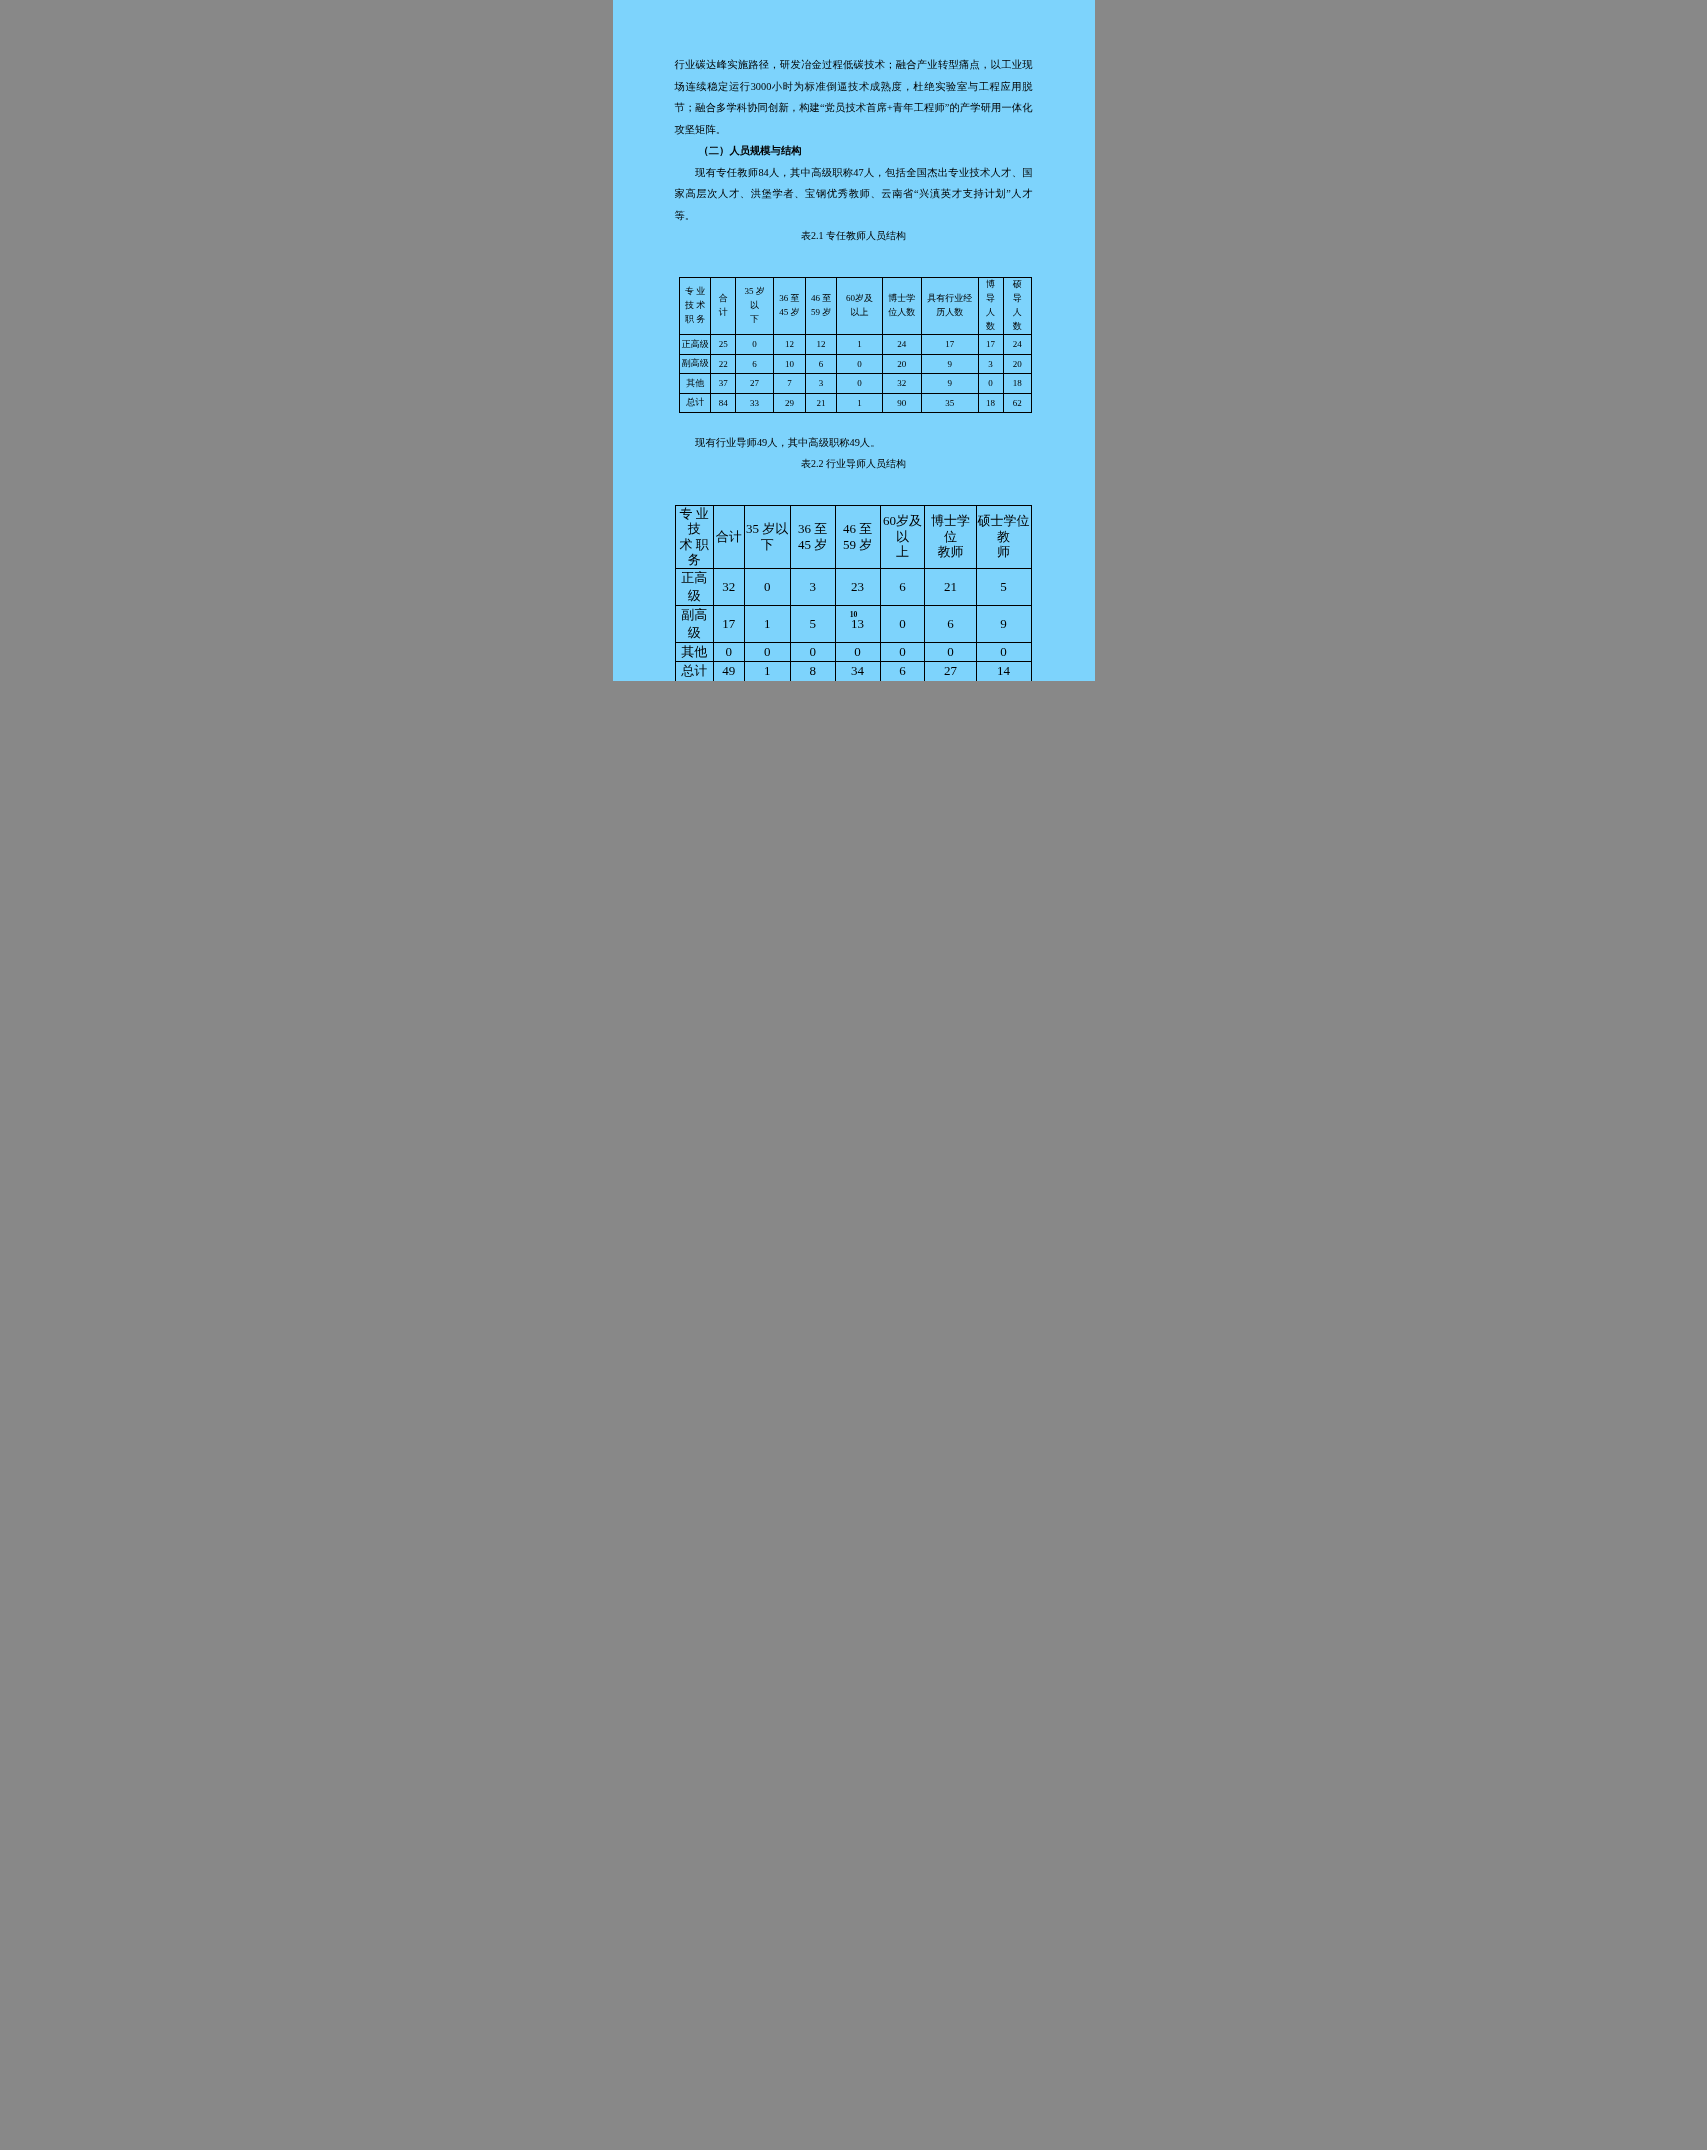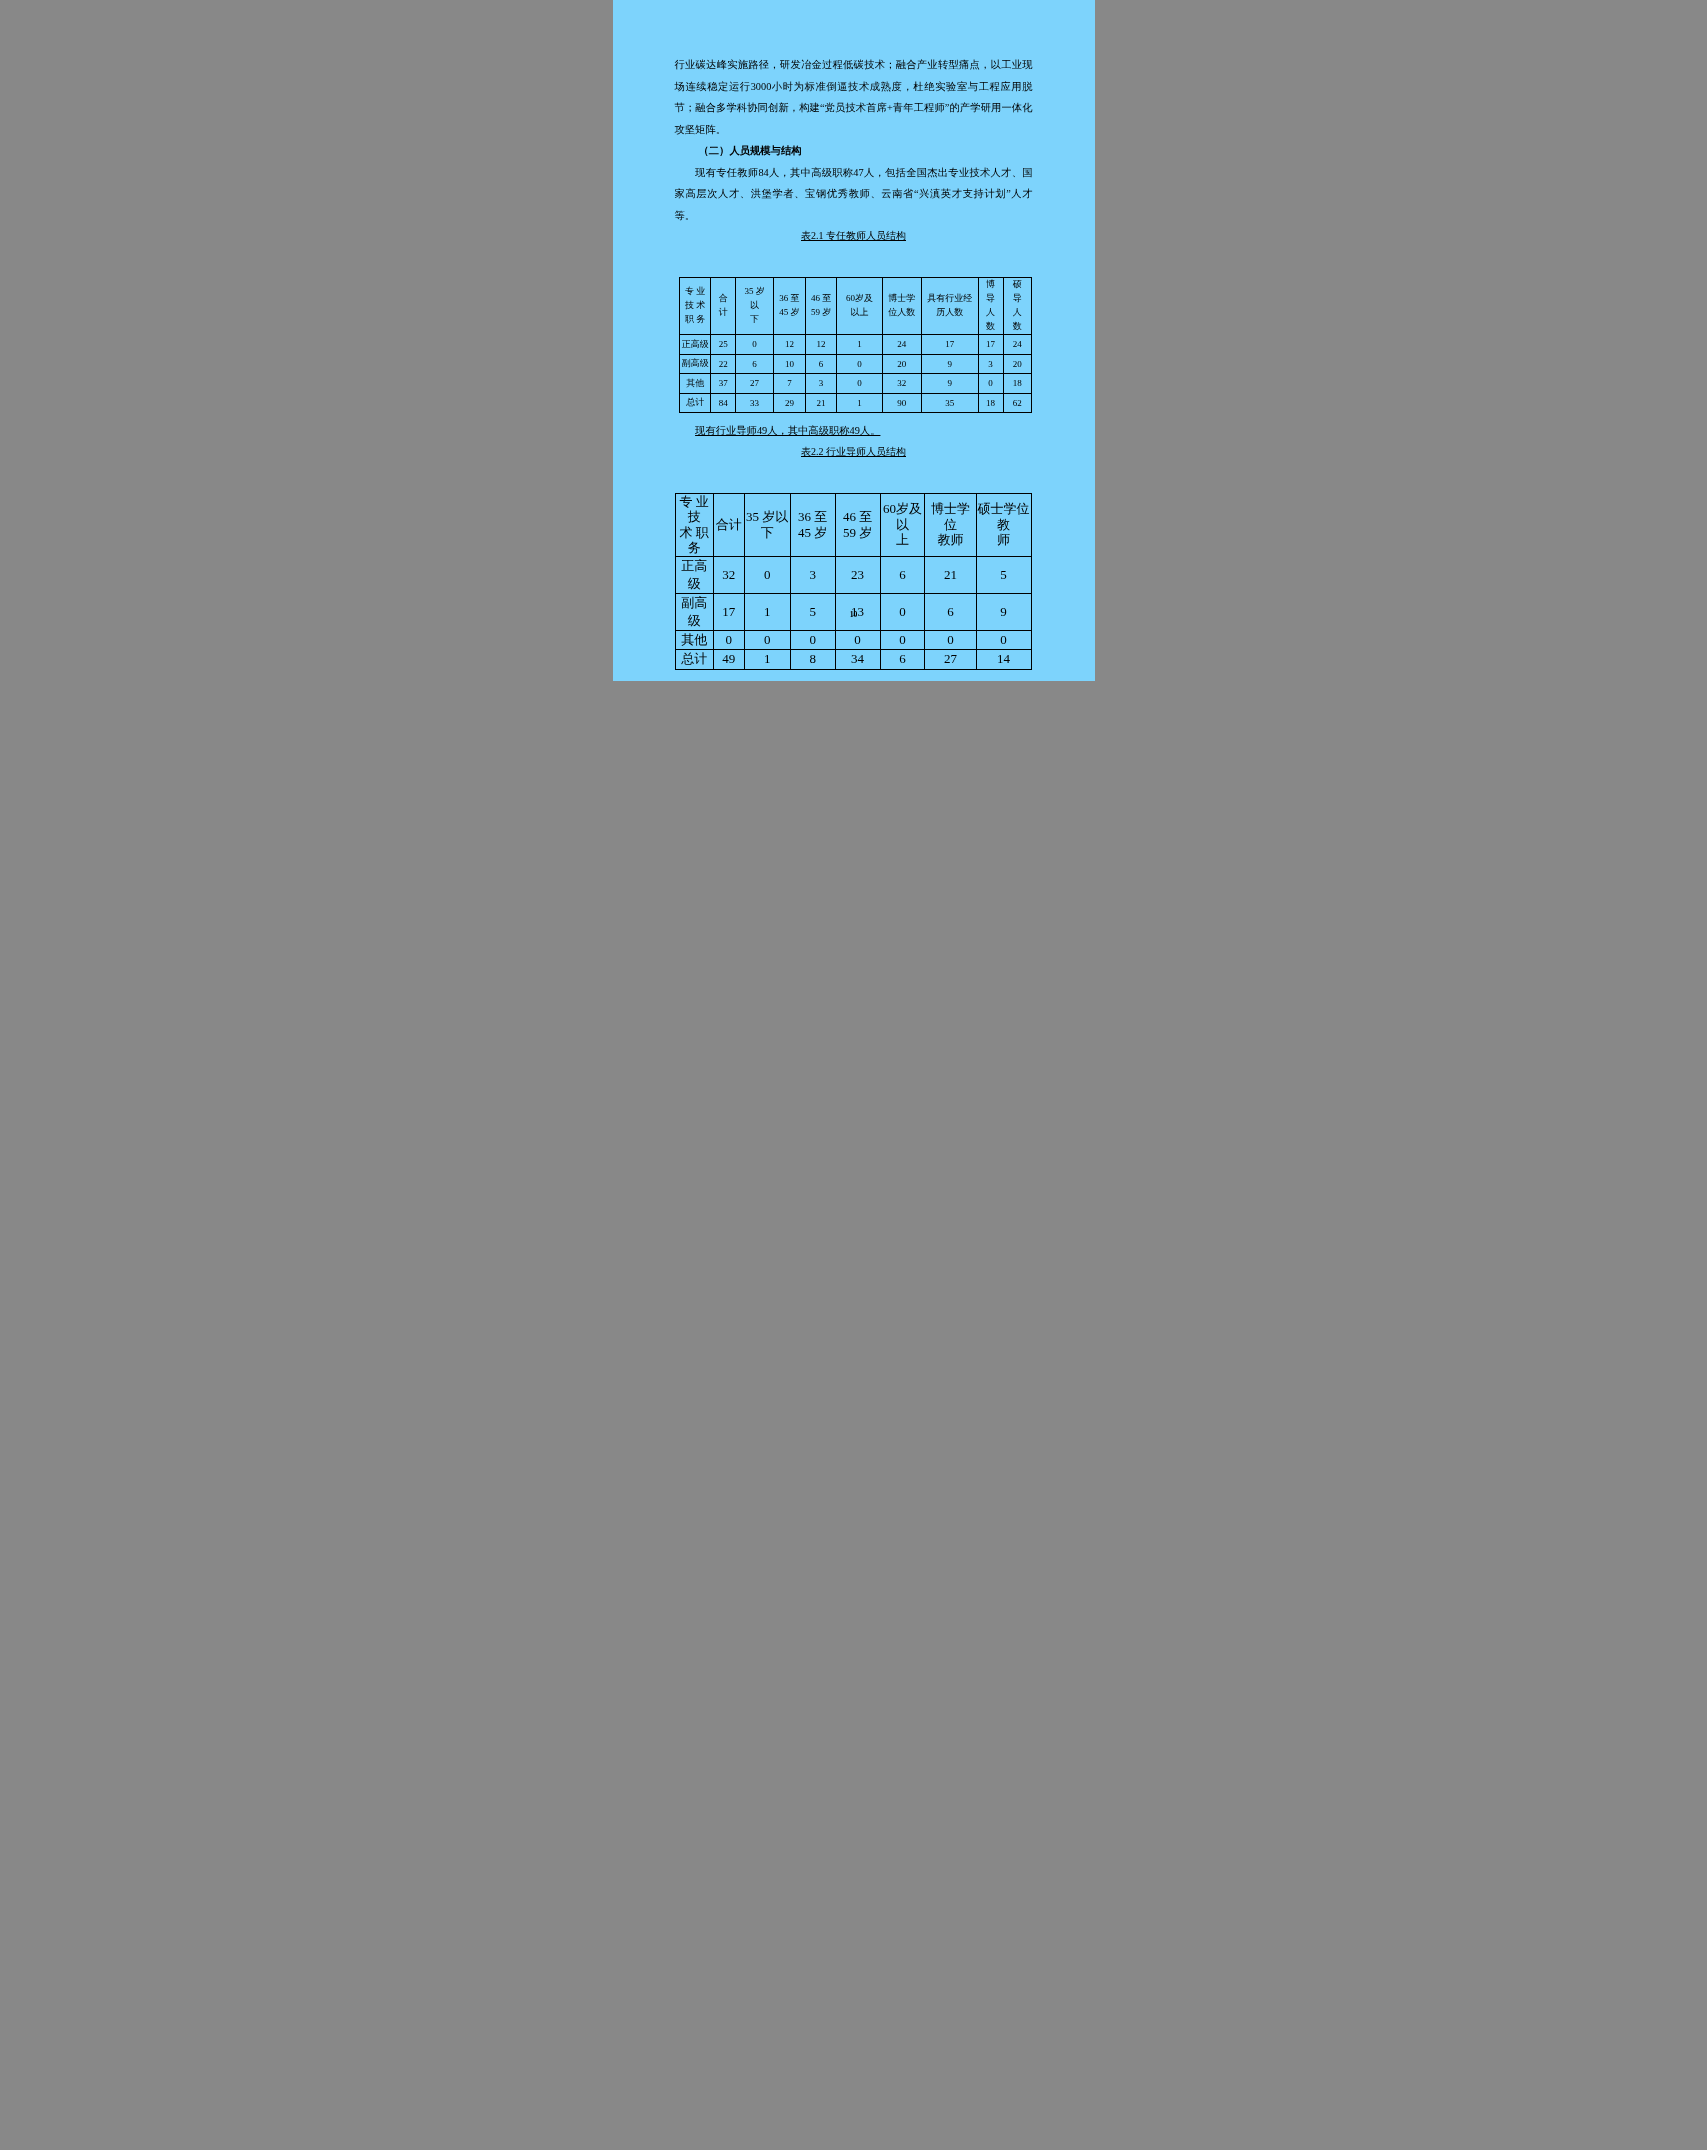--- a/index.html
+++ b/index.html
@@ -28,21 +28,20 @@
     font-weight: bold;
     line-height: 21.5px;
     margin: 0;
     text-indent: 24px;
   }
   .table-caption {
     font-size: 10px;
     line-height: 19px;
     text-align: center;
     margin: 0;
-    text-decoration: underline;
   }
   table {
     border-collapse: collapse;
     table-layout: fixed;
     border-top: 1.3px solid #000;
     border-bottom: 1.3px solid #000;
     margin-top: 32px;
   }
   th, td {
     border: 0.4px solid #000;
@@ -174,21 +173,21 @@
             <td>21</td>
             <td>1</td>
             <td>90</td>
             <td>35</td>
             <td>18</td>
             <td>62</td>
           </tr>
         </tbody>
     </table>
 
-    <p class="para indent" style="margin-top:7px;text-decoration:underline;">现有行业导师49人，其中高级职称49人。</p>
+    <p class="para indent" style="margin-top:19px;">现有行业导师49人，其中高级职称49人。</p>
 
     <p class="table-caption">表2.2 行业导师人员结构</p>
 
     <table class="t2">
       <colgroup>
         <col style="width:10.8%">
           <col style="width:8.6%">
           <col style="width:13%">
         <col style="width:12.6%">
           <col style="width:12.6%">

